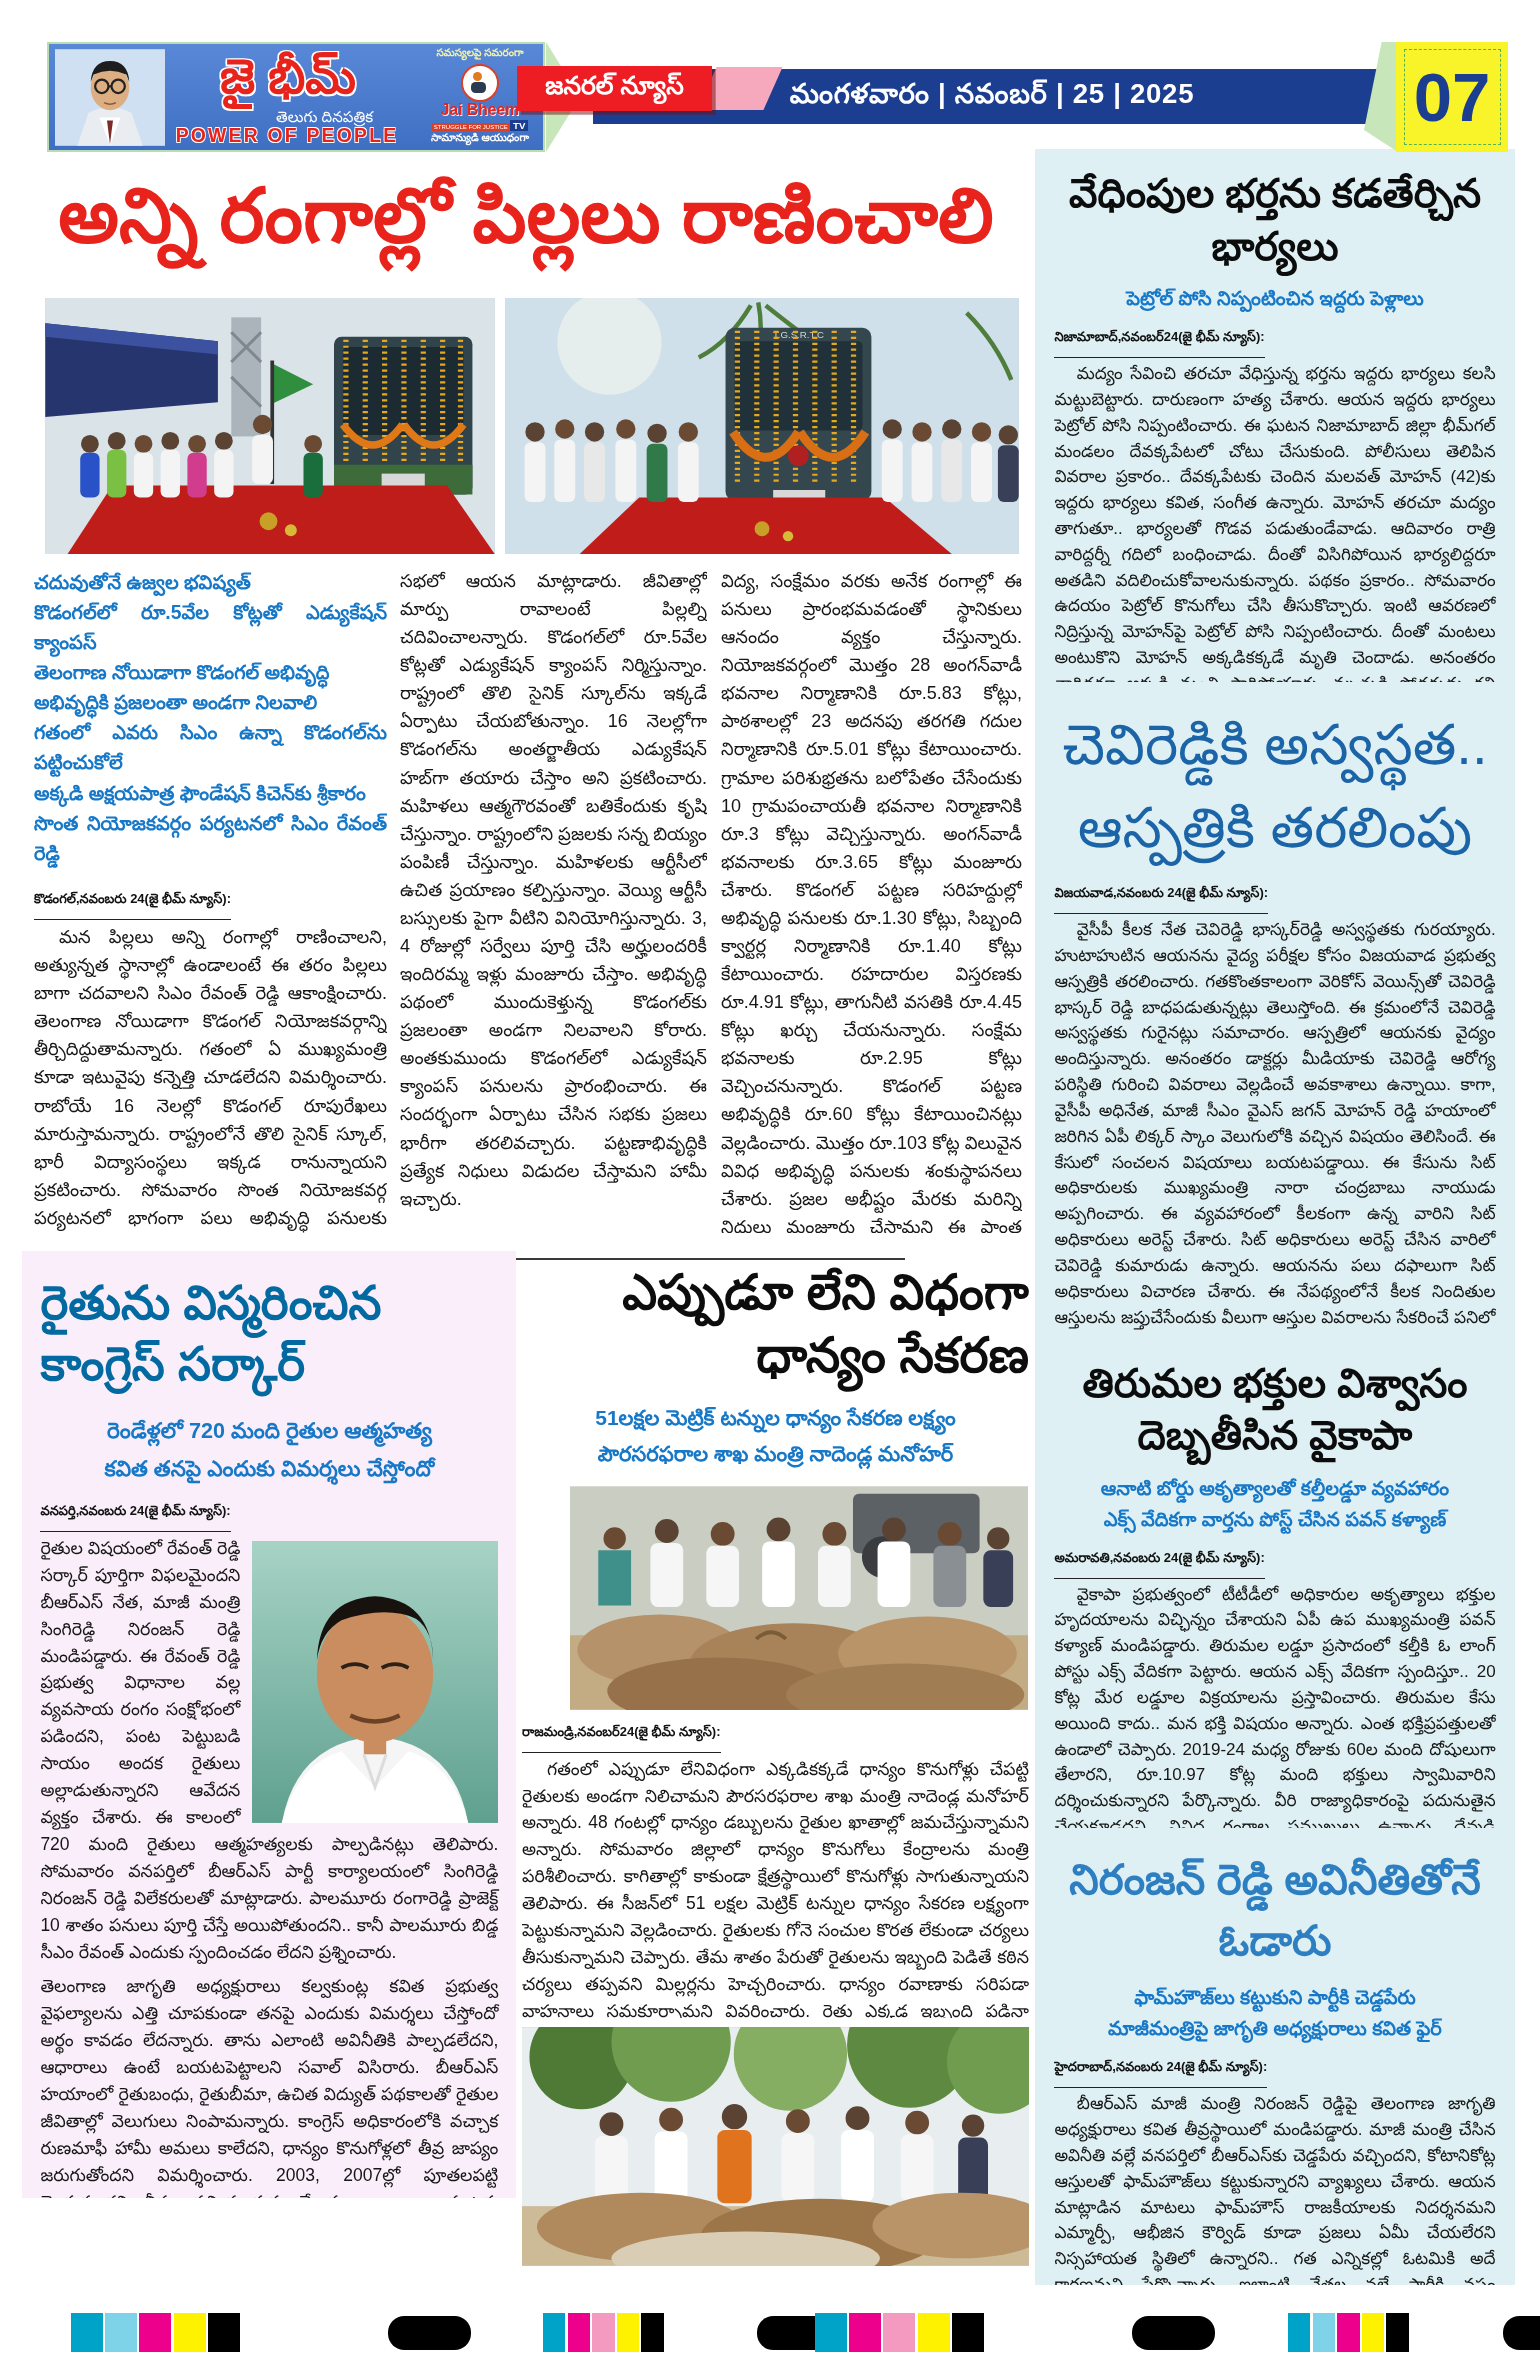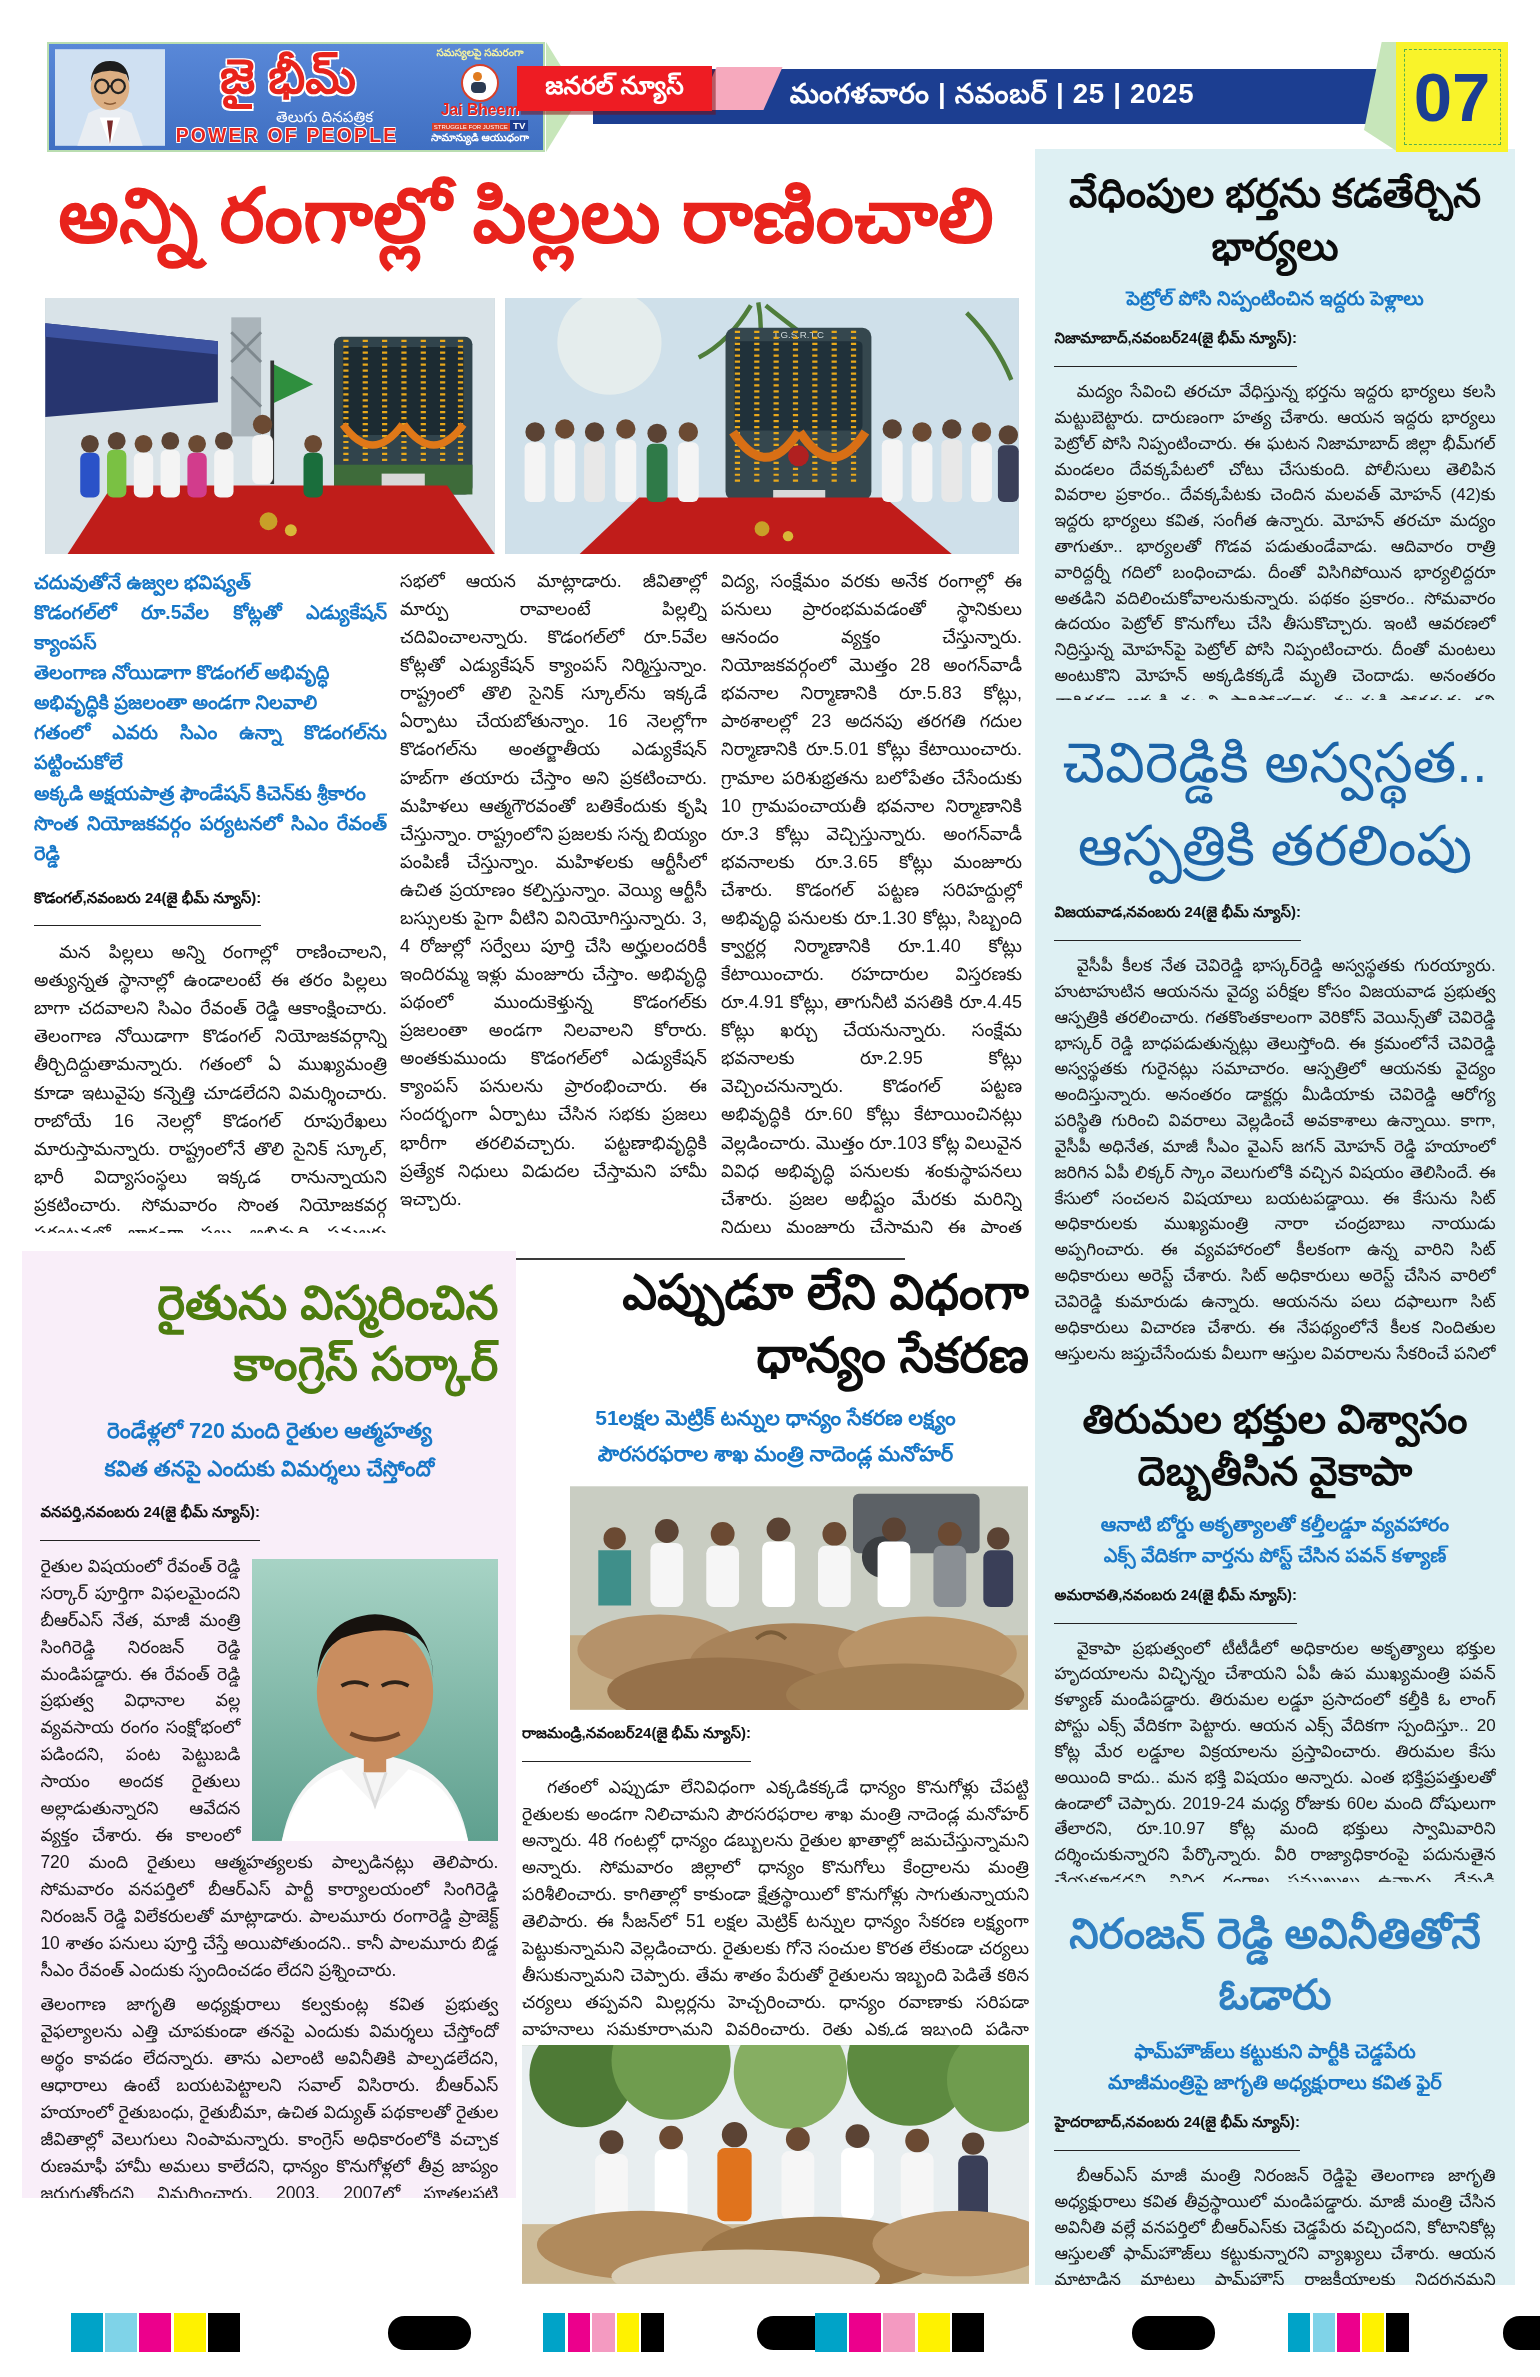--- a/index.html
+++ b/index.html
@@ -45,29 +45,29 @@
   .photo{position:absolute;overflow:hidden;background:#cfd8dc;}
   #photoL{left:45px;top:298px;width:450px;height:256px;}
   #photoR{left:505px;top:298px;width:514px;height:256px;}
 
   .leadcol{position:absolute;top:567px;height:666px;overflow:hidden;font-size:18px;line-height:1.56;
            text-align:justify;color:#161616;}
   #lcol1{left:34px;width:353px;}
   #lcol2{left:400px;width:307px;}
   #lcol3{left:721px;width:301px;}
   .subheads span{display:block;color:#1878c8;font-weight:700;font-size:19.4px;line-height:1.55;}
-  .dateline{font-weight:700;font-size:15px;color:#111;display:inline-block;border-bottom:1.5px solid #222;
-            padding-bottom:16px;margin-bottom:12px;}
+  .dateline{font-weight:700;font-size:13px;color:#111;display:inline-block;border-bottom:1.5px solid #222;
+            padding-bottom:10px;margin-bottom:3px;}
   .datewrap{text-align:left;margin-top:15px;}
   .bodytext{text-indent:25px;}
   .hr1{left:391px;top:1258px;width:514px;height:1.5px;background:#3a3a3a;}
 
   
   .farmer{left:22.4px;top:1251px;width:494px;height:947px;background:#f9eef9;padding:21px 18px;box-sizing:border-box;overflow:hidden;}
-  .f-headline{font-size:47px;font-weight:800;color:#4d7c0f;text-align:right;line-height:1.3;}
+  .f-headline{font-size:47px;font-weight:800;color:#0369a1;text-align:left;line-height:1.3;}
   .f-subs span{display:block;color:#1878c8;font-size:21.6px;font-weight:700;text-align:center;line-height:1.75;}
   .f-subs{margin-top:18px;}
   .f-photo{float:right;width:246px;height:282px;margin:6px 0 7.5px 12px;background:#9ec9bd;}
   .f-body{font-size:17.5px;line-height:1.54;text-align:justify;color:#161616;}
 
   
   .paddy{left:522px;top:1261px;width:507px;height:1023px;overflow:hidden;}
   .p-headline{font-size:49px;font-weight:700;text-align:right;line-height:1.28;color:#0d0d0d;}
   .p-subs{margin-top:13.4px;}
   .p-subs span{display:block;color:#1878c8;font-size:21px;font-weight:700;text-align:center;line-height:1.7;}

